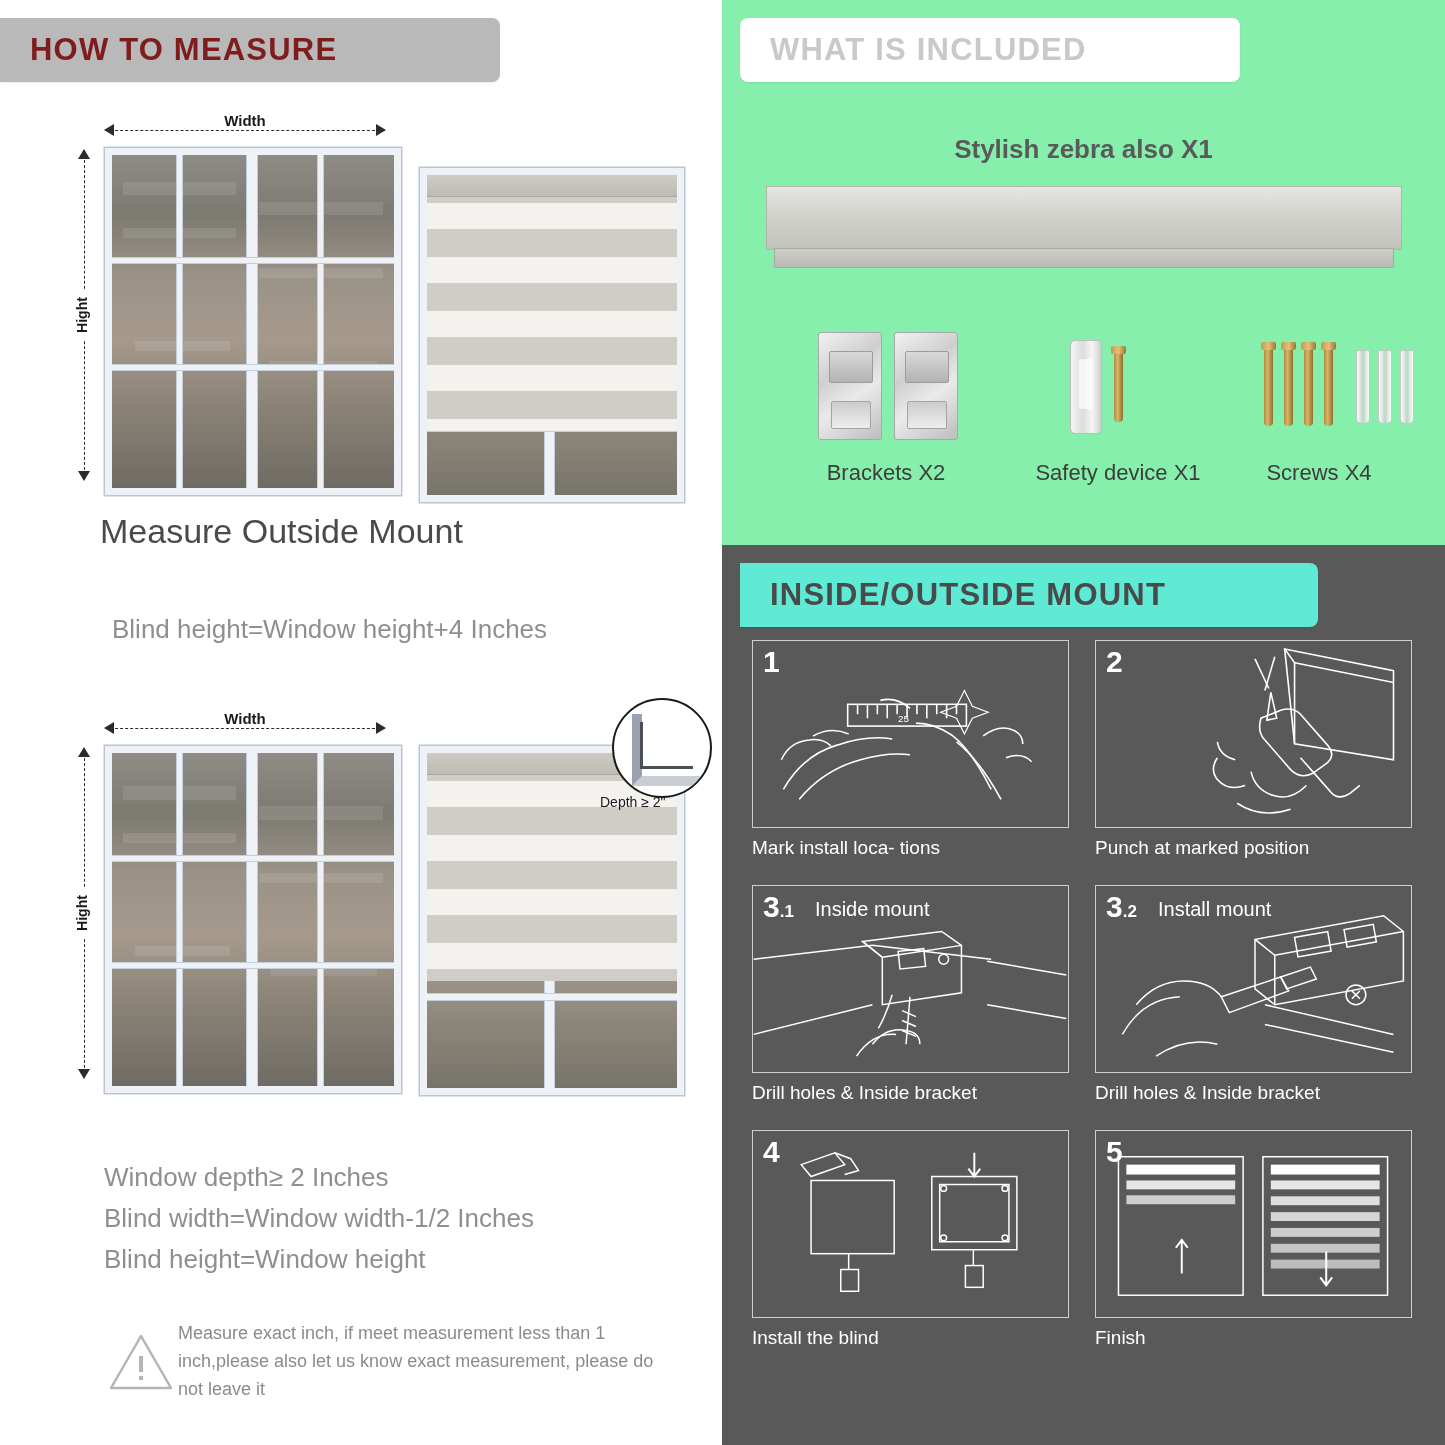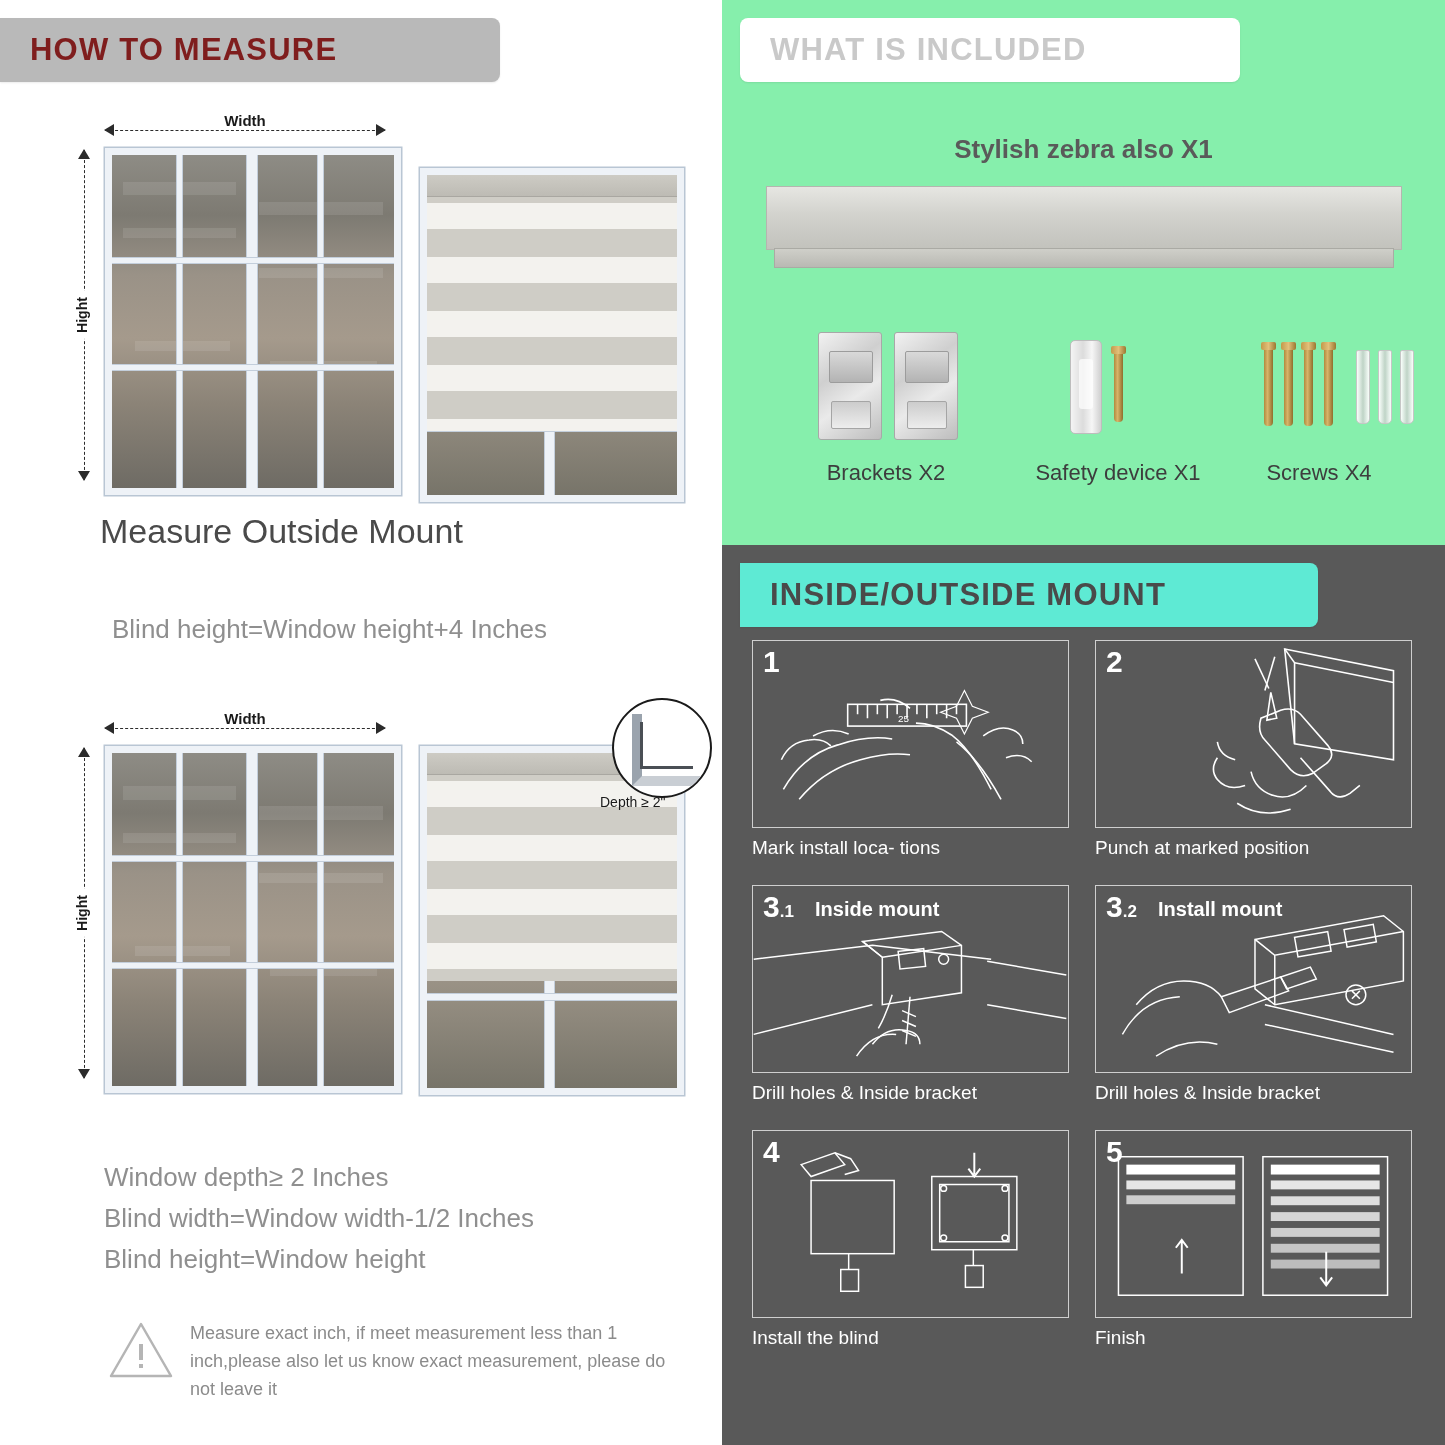--- a/index.html
+++ b/index.html
@@ -234,22 +234,22 @@
   #title-inside { left: 98px; top: 1108px; }
   #in-l1 { left: 104px; top: 1162px; }
   #in-l2 { left: 104px; top: 1203px; }
   #in-l3 { left: 104px; top: 1244px; }
 
   .note {
     position: absolute;
     left: 108px; top: 1320px;
     width: 560px;
     display: flex;
-    gap: 16px;
-    align-items: flex-start;
+    gap: 4px;
+    align-items: center;
   }
   .warn-svg { display:block; }
   .note-text {
     font-size: 18px;
     color: #8b8b8b;
     line-height: 1.55;
   }
 
   
   .right-top {
@@ -420,21 +420,21 @@
     color: #ffffff;
     font-weight: bold;
     z-index: 3;
   }
   .step-num .sub { font-size: 17px; }
   .step-sub {
     position: absolute;
     left: 62px; top: 12px;
     font-size: 20px;
     color: #ffffff;
-    font-weight: bold;
+    font-weight: normal;
     z-index: 3;
   }
   .step-caption {
     margin-top: 9px;
     font-size: 19px;
     color: #ffffff;
   }
   .sketch { position: absolute; inset: 0; }
   .sketch svg { width: 100%; height: 100%; display: block; }
 </style>

